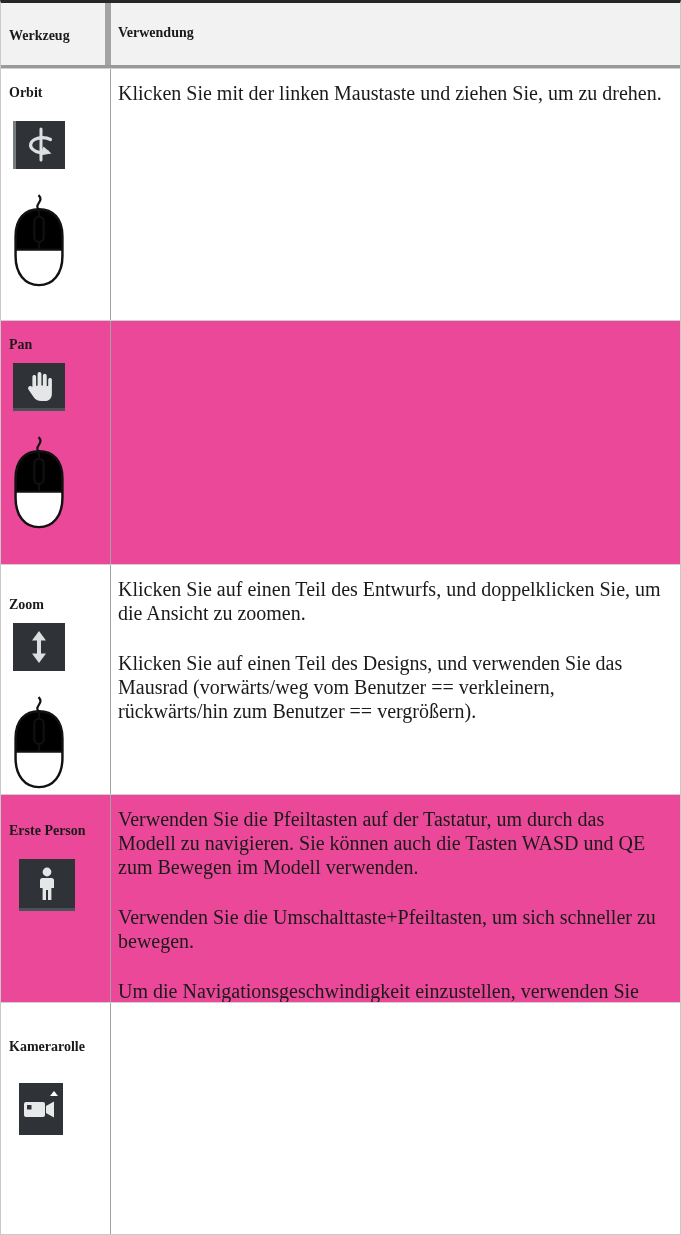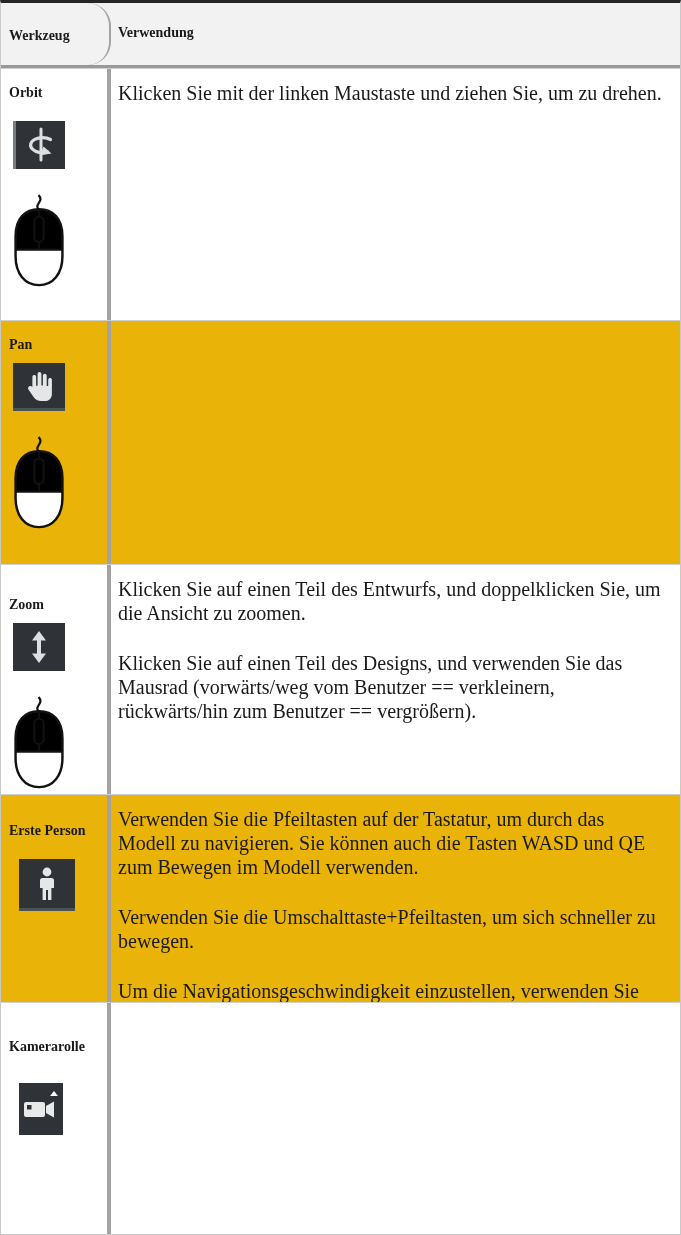--- a/index.html
+++ b/index.html
@@ -7,33 +7,33 @@
   body { font-family:"Liberation Serif", serif; color:#1a1a1a; overflow:hidden; }
 
   .doc-table {
     width:681px; height:1235px;
     display:flex; flex-direction:column;
     border:1px solid #c9c9c9;
     border-top:3px solid #262626;
   }
   .row { display:flex; align-items:stretch; background:#fff; }
   .row + .row { border-top:1px solid #cfcfcf; }
-  .row.alt { background:#eab308; }
+  .row.alt { background:#ec4899; }
 
   .header-row {
     background:#f2f2f2; height:65px; min-height:65px;
     border-bottom:3px solid #999;
   }
   .header-row .cell-tool, .header-row .cell-usage { display:flex; align-items:center; }
-  .header-row .cell-tool { border-right:2px solid #a3a3a3;border-radius:23px; }
+  .header-row .cell-tool { border-right:6px solid #a3a3a3; }
   .th { font-weight:bold; font-size:14px; }
 
   .cell-tool {
     width:110px; min-width:110px;
-    border-right:4px solid #a3a3a3;
+    border-right:1px solid #a3a3a3;
     padding:14px 6px 10px 8px;
   }
   .cell-usage { flex:1; padding:12px 14px 14px 7px; }
 
   .tool-label { font-weight:bold; font-size:14px; line-height:20px; }
 
   .para { font-size:20px; line-height:24px; margin:0 0 26px 0; }
 
   .icon-btn {
     width:52px; height:48px; background:#2f3337;

